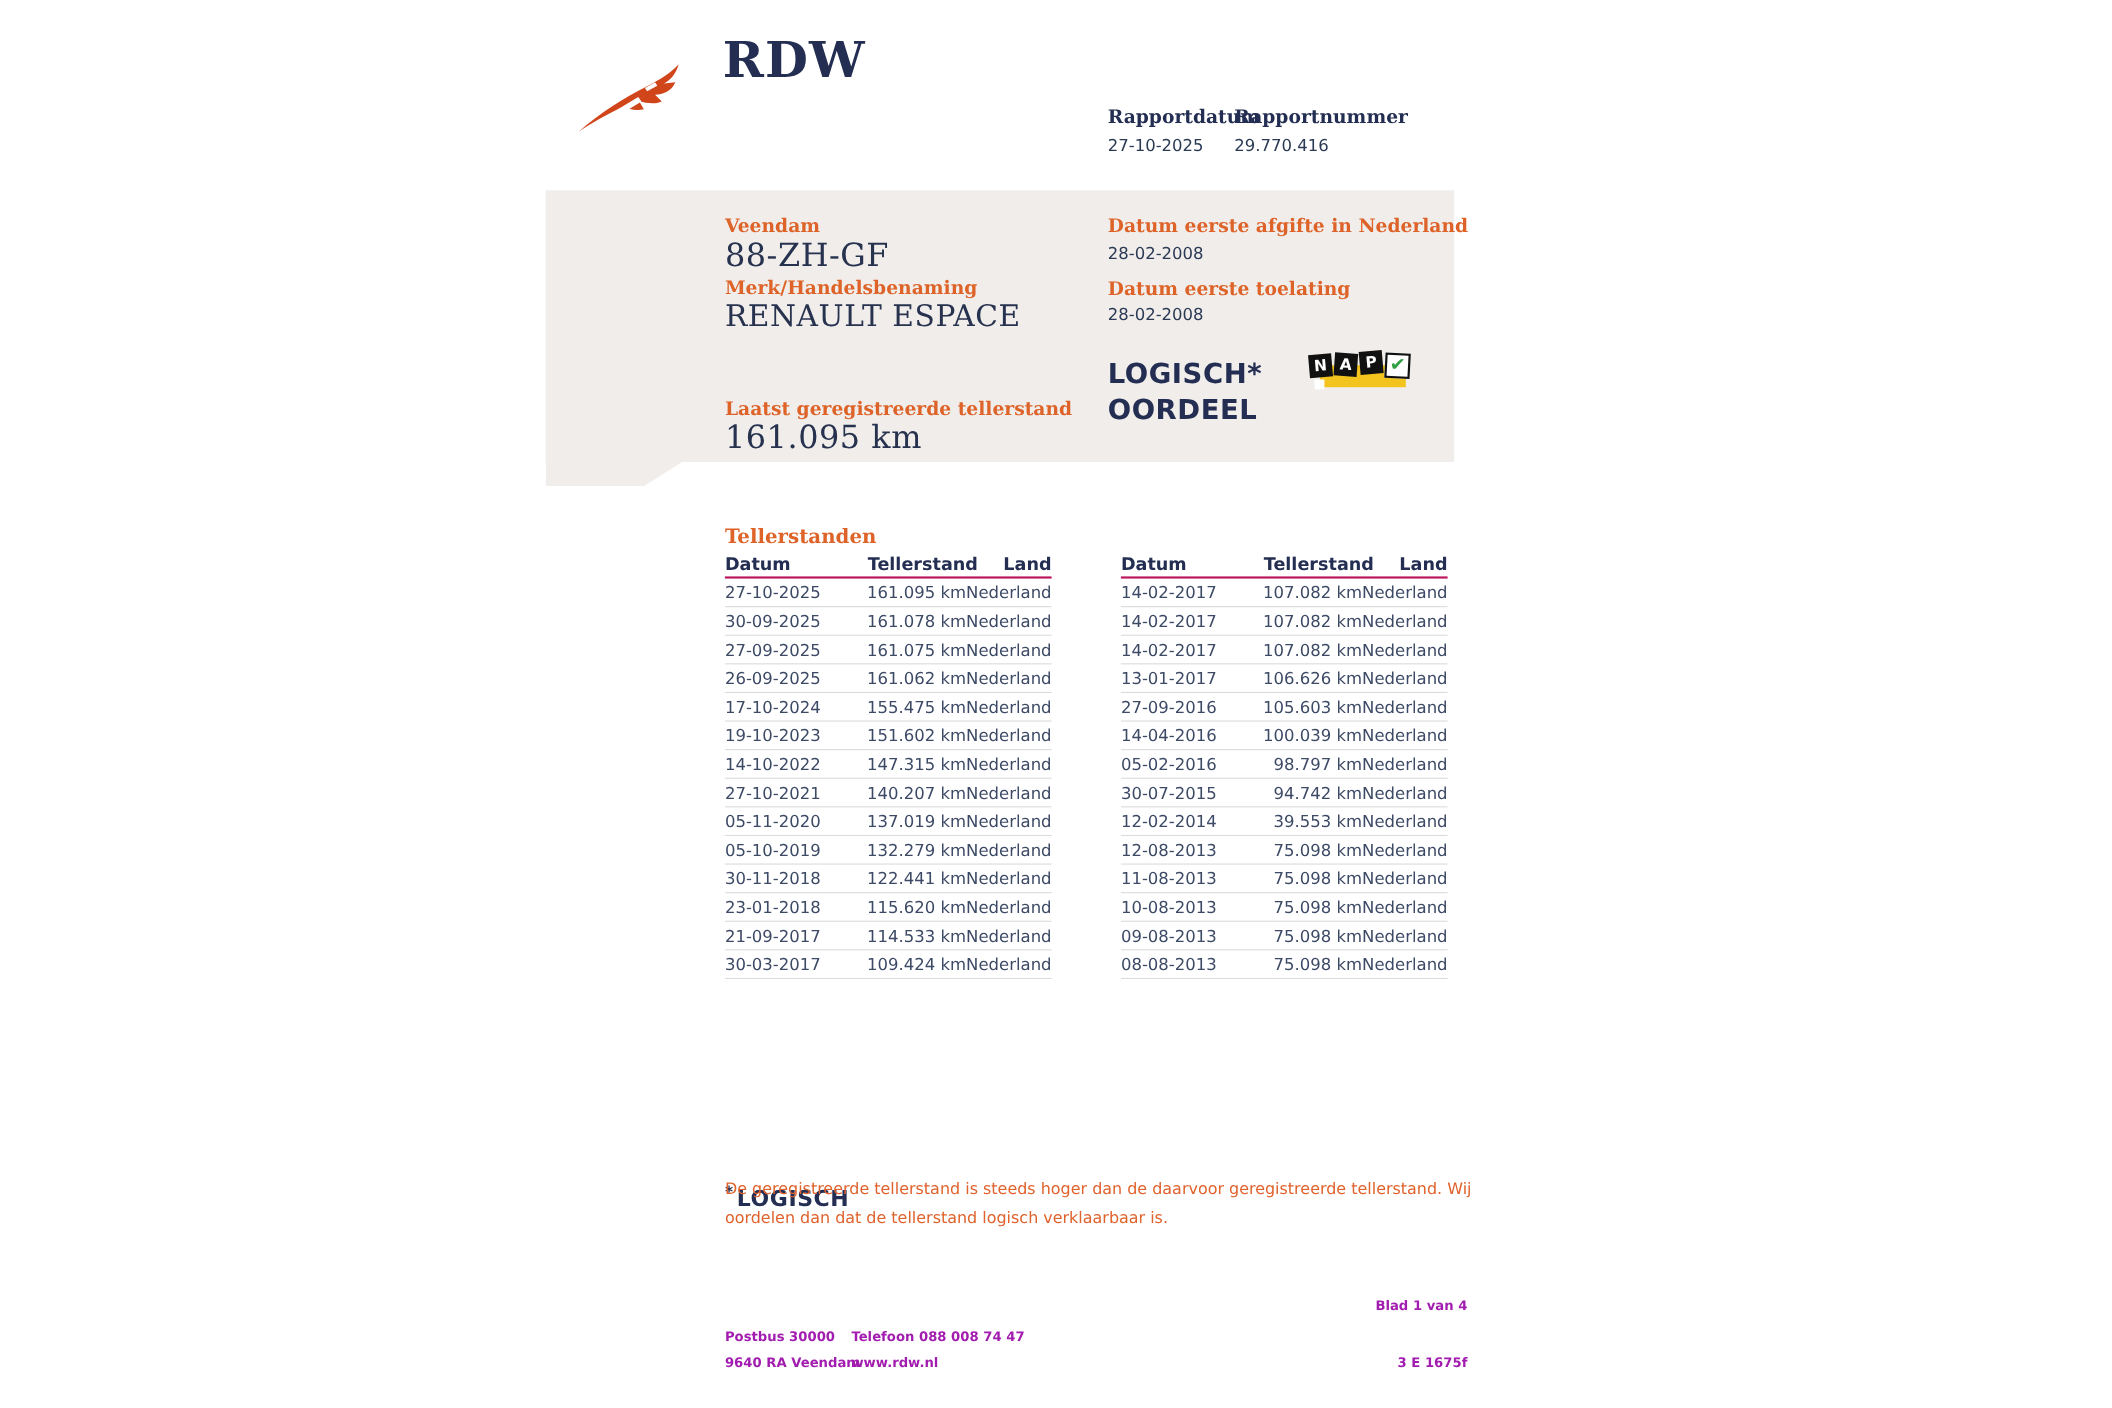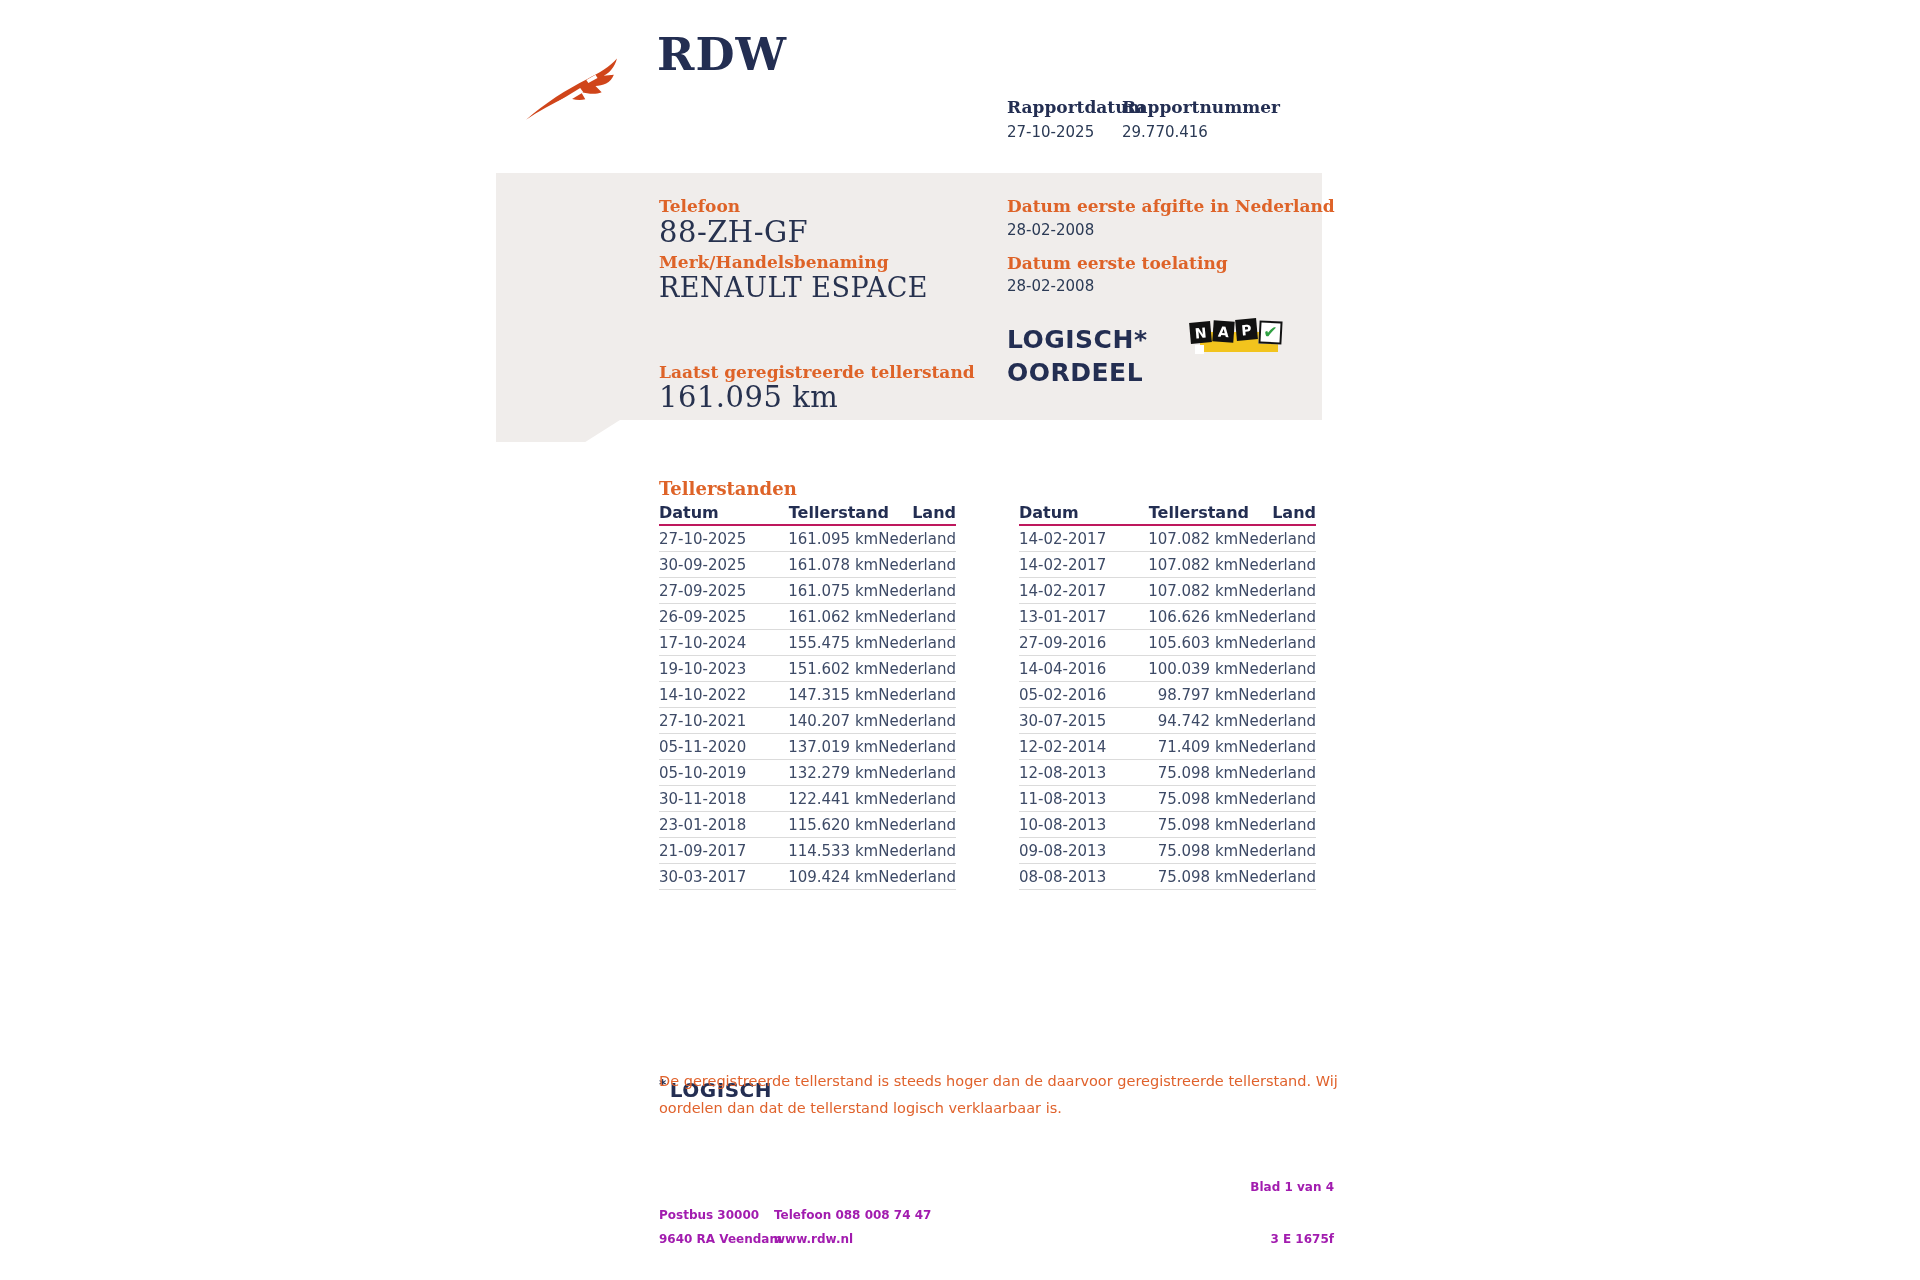--- a/index.html
+++ b/index.html
@@ -116,21 +116,21 @@
   <div class="meta-date">
     <div class="meta-label">Rapportdatum</div>
     <div class="meta-value">27-10-2025</div>
   </div>
   <div class="meta-number">
     <div class="meta-label">Rapportnummer</div>
     <div class="meta-value">29.770.416</div>
   </div>
 
   <div class="vehicle-box">
-    <div class="box-label" style="left:163px; top:23px;">Telefoon</div>
+    <div class="box-label" style="left:163px; top:23px;">Veendam</div>
     <div class="box-big" style="left:163px; top:42px;">88-ZH-GF</div>
     <div class="box-label" style="left:163px; top:79px;">Merk/Handelsbenaming</div>
     <div class="box-big" style="left:163px; top:99px; font-size:27px;">RENAULT ESPACE</div>
     <div class="box-label" style="left:163px; top:189px;">Laatst geregistreerde tellerstand</div>
     <div class="box-big" style="left:163px; top:207px;">161.095 km</div>
 
     <div class="box-label" style="left:511px; top:23px;">Datum eerste afgifte in Nederland</div>
     <div class="box-small" style="left:511px; top:48px;">28-02-2008</div>
     <div class="box-label" style="left:511px; top:80px;">Datum eerste toelating</div>
     <div class="box-small" style="left:511px; top:104px;">28-02-2008</div>
@@ -272,21 +272,21 @@
         <div class="tcell c1">98.797 km</div>
         <div class="tcell c2">Nederland</div>
       </div>
       <div class="trow">
         <div class="tcell c0">30-07-2015</div>
         <div class="tcell c1">94.742 km</div>
         <div class="tcell c2">Nederland</div>
       </div>
       <div class="trow">
         <div class="tcell c0">12-02-2014</div>
-        <div class="tcell c1">71.409 km</div>
+        <div class="tcell c1">39.553 km</div>
         <div class="tcell c2">Nederland</div>
       </div>
       <div class="trow">
         <div class="tcell c0">12-08-2013</div>
         <div class="tcell c1">75.098 km</div>
         <div class="tcell c2">Nederland</div>
       </div>
       <div class="trow">
         <div class="tcell c0">11-08-2013</div>
         <div class="tcell c1">75.098 km</div>

